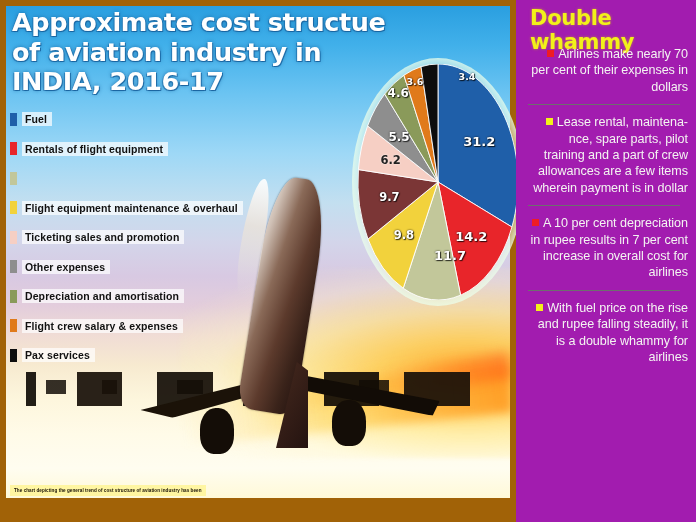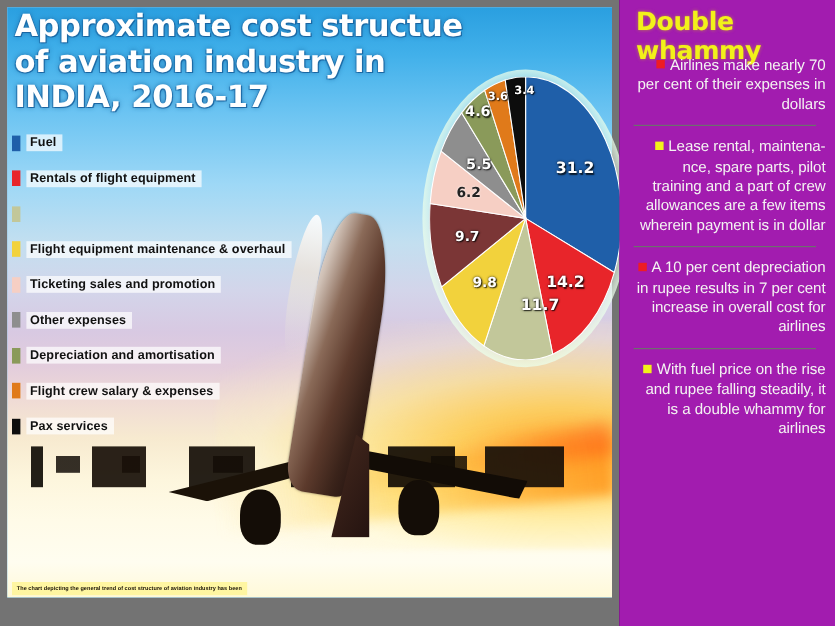--- a/index.html
+++ b/index.html
@@ -3,21 +3,21 @@
 <meta charset="utf-8">
 <title>Aviation Cost Structure Infographic</title>
 <style>
   html,body{margin:0;padding:0;background:#000;}
   body{width:696px;height:522px;overflow:hidden;
        font-family:"Liberation Sans","DejaVu Sans",sans-serif;}
 
   #infographic{position:relative;width:696px;height:522px;background:#000;overflow:hidden;}
 
   
-  #left-panel{position:absolute;left:0;top:0;width:516px;height:522px;background:#737373;overflow:hidden;}
+  #left-panel{position:absolute;left:0;top:0;width:516px;height:522px;background:#a16207;overflow:hidden;}
 
   #photo-frame{position:absolute;left:6px;top:6px;width:504px;height:492px;overflow:hidden;
                background:#8fd0f5;}
 
   
   #sky{position:absolute;left:0;top:0;width:100%;height:100%;
        background:
         linear-gradient(to bottom,
           #2a9fe0 0%,
           #41b0ea 8%,
@@ -206,21 +206,21 @@
           </svg></div>
     <div class="slice-label" style="left: 127.225px; top: 83.3186px; font-size: 13px; color: rgb(255, 255, 255);">31.2</div>
         <div class="slice-label" style="left: 119.177px; top: 178.384px; font-size: 13px; color: rgb(255, 255, 255);">14.2</div>
         <div class="slice-label" style="left: 98px; top: 196.916px; font-size: 13px; color: rgb(255, 255, 255); text-align: right;">11.7</div>
         <div class="slice-label" style="left: 51.9057px; top: 177.136px; font-size: 11.5px; color: rgb(255, 255, 255);">9.8</div>
         <div class="slice-label" style="left: 37.3857px; top: 138.512px; font-size: 11.5px; color: rgb(255, 255, 255);">9.7</div>
         <div class="slice-label" style="left: 38.62px; top: 102.357px; font-size: 11.5px; color: rgb(34, 34, 34); text-shadow: rgba(255, 255, 255, 0.9) 0px 0px 2px;">6.2</div>
         <div class="slice-label" style="left: 47.0688px; top: 78.6687px; font-size: 12px; color: rgb(255, 255, 255);">5.5</div>
         <div class="slice-label" style="left: 46.2464px; top: 35.4552px; font-size: 12px; color: rgb(255, 255, 255);">4.6</div>
         <div class="slice-label" style="left: 62.8698px; top: 23.4293px; font-size: 9.5px; color: rgb(255, 255, 255);">3.6</div>
-        <div class="slice-label" style="left: 62px; top: 18.4065px; font-size: 9.5px; color: rgb(255, 255, 255); padding-left: 46px;">3.4</div>
+        <div class="slice-label" style="left: 92px; top: 18.4065px; font-size: 9.5px; color: rgb(255, 255, 255); padding-left: 46px;">3.4</div>
       </div>
   </div>
 
   <div id="right-panel">
     <div id="whammy-title">Double whammy</div>
     <div id="bullets">
         <div class="bullet">
           <div class="bullet-text"><span class="bullet-mark" style="background: rgb(238, 28, 36);"></span><span>Airlines make nearly 70 per cent of their expenses in dollars</span></div>
         </div>
         <div class="divider"></div>

